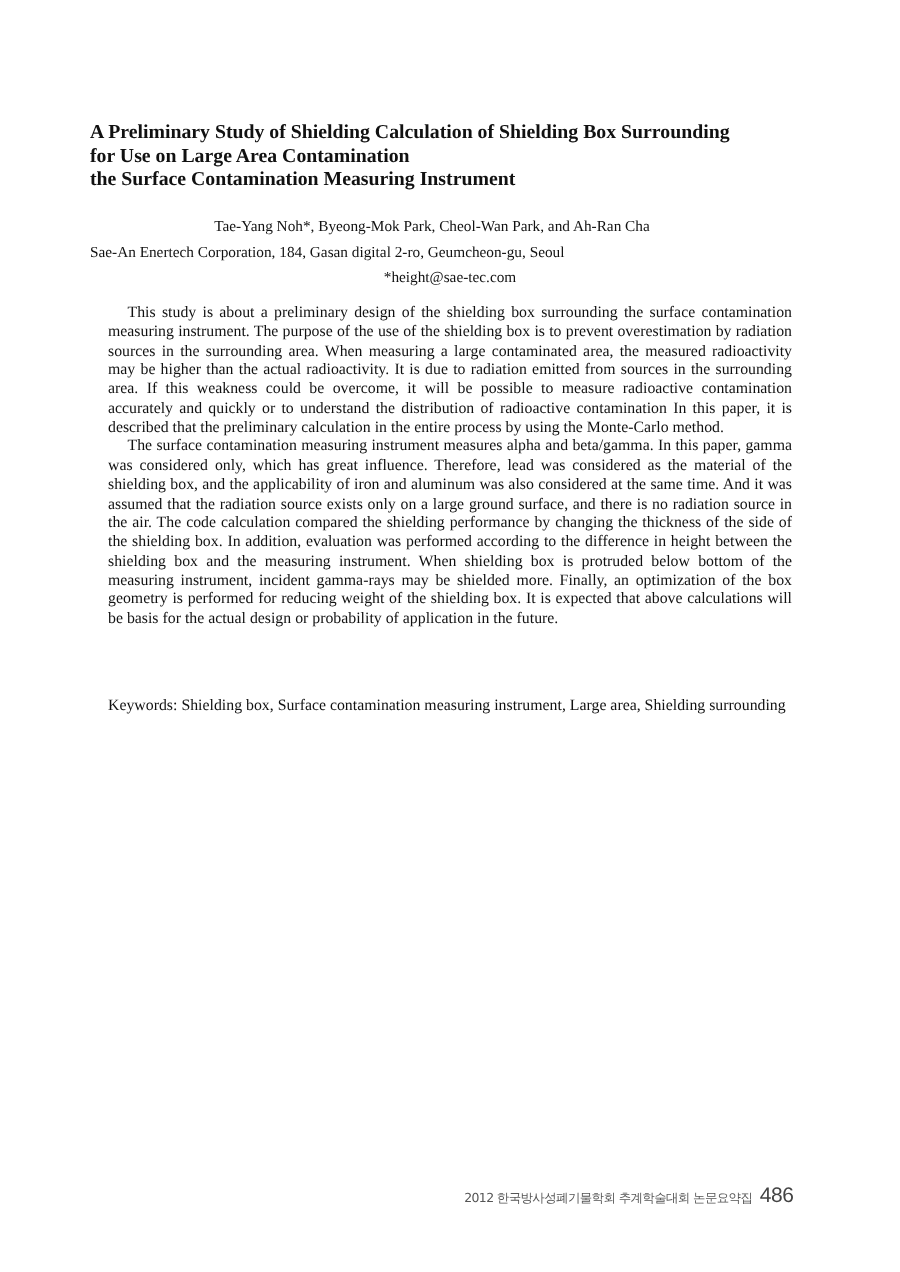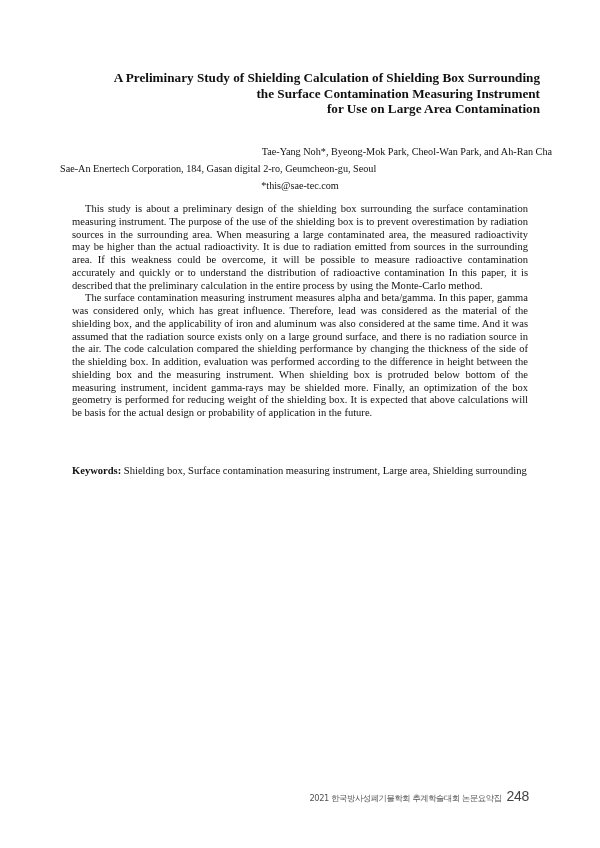--- a/index.html
+++ b/index.html
@@ -17,33 +17,33 @@
     }
     .page {
       position: absolute;
       left: 0; top: 0;
       width: 600px; height: 848px;
       background: #ffffff;
     }
     .title {
       position: absolute;
       left: 60px;
-      top: 70px;
+      top: 80px;
       width: 480px;
-      text-align: right;
+      text-align: left;
       font-weight: bold;
       font-size: 13.2px;
       line-height: 15.5px;
     }
     .title-line { display: block; white-space: nowrap; }
     .authors {
       position: absolute;
-      left: 72px; top: 145px;
+      left: 48px; top: 145px;
       width: 480px;
-      text-align: right;
+      text-align: center;
       font-size: 10.2px;
       line-height: 13px;
     }
     .affiliation {
       position: absolute;
       left: 60px; top: 162px;
       width: 480px;
       text-align: left;
       font-size: 10.2px;
       line-height: 13px;
@@ -71,21 +71,21 @@
     }
     .keywords {
       position: absolute;
       left: 72px;
       top: 465px;
       width: 456px;
       font-size: 10.55px;
       line-height: 12.75px;
       text-align: justify;
     }
-    .kw-label { font-weight: bold; margin-top: 37px; }
+    .kw-label { font-weight: normal; margin-top: 37px; }
     .footer {
       position: absolute;
       left: 300px;
       top: 786px;
       width: 229px;
       text-align: right;
       font-family: "DejaVu Sans", "Liberation Sans", sans-serif;
       color: #555555;
       white-space: nowrap;
     }
@@ -102,35 +102,35 @@
       letter-spacing: -0.3px;
     }
   </style>
 </head>
 <body>
 
 <div class="page">
 
   <div class="title">
     <span class="title-line">A Preliminary Study of Shielding Calculation of Shielding Box Surrounding</span>
+    <span class="title-line">for Use on Large Area Contamination</span>
     <span class="title-line">the Surface Contamination Measuring Instrument</span>
-    <span class="title-line">for Use on Large Area Contamination</span>
   </div>
 
   <div class="authors">Tae-Yang Noh*, Byeong-Mok Park, Cheol-Wan Park, and Ah-Ran Cha</div>
   <div class="affiliation">Sae-An Enertech Corporation, 184, Gasan digital 2-ro, Geumcheon-gu, Seoul</div>
-  <div class="email">*this@sae-tec.com</div>
+  <div class="email">*height@sae-tec.com</div>
 
   <div class="abstract">
     <p>This study is about a preliminary design of the shielding box surrounding the surface contamination measuring instrument. The purpose of the use of the shielding box is to prevent overestimation by radiation sources in the surrounding area. When measuring a large contaminated area, the measured radioactivity may be higher than the actual radioactivity. It is due to radiation emitted from sources in the surrounding area. If this weakness could be overcome, it will be possible to measure radioactive contamination accurately and quickly or to understand the distribution of radioactive contamination In this paper, it is described that the preliminary calculation in the entire process by using the Monte-Carlo method.</p>
     <p>The surface contamination measuring instrument measures alpha and beta/gamma. In this paper, gamma was considered only, which has great influence. Therefore, lead was considered as the material of the shielding box, and the applicability of iron and aluminum was also considered at the same time. And it was assumed that the radiation source exists only on a large ground surface, and there is no radiation source in the air. The code calculation compared the shielding performance by changing the thickness of the side of the shielding box. In addition, evaluation was performed according to the difference in height between the shielding box and the measuring instrument. When shielding box is protruded below bottom of the measuring instrument, incident gamma-rays may be shielded more. Finally, an optimization of the box geometry is performed for reducing weight of the shielding box. It is expected that above calculations will be basis for the actual design or probability of application in the future.</p>
   </div>
 
   <div class="keywords">
     <span class="kw-label">Keywords:</span>
     <span>Shielding box, Surface contamination measuring instrument, Large area, Shielding surrounding</span>
   </div>
 
   <div class="footer">
-    <span class="footer-text">2021 한국방사성폐기물학회 추계학술대회 논문요약집</span><span class="footer-page">248</span>
+    <span class="footer-text">2012 한국방사성폐기물학회 추계학술대회 논문요약집</span><span class="footer-page">486</span>
   </div>
 
 </div>
 
 </body></html>

